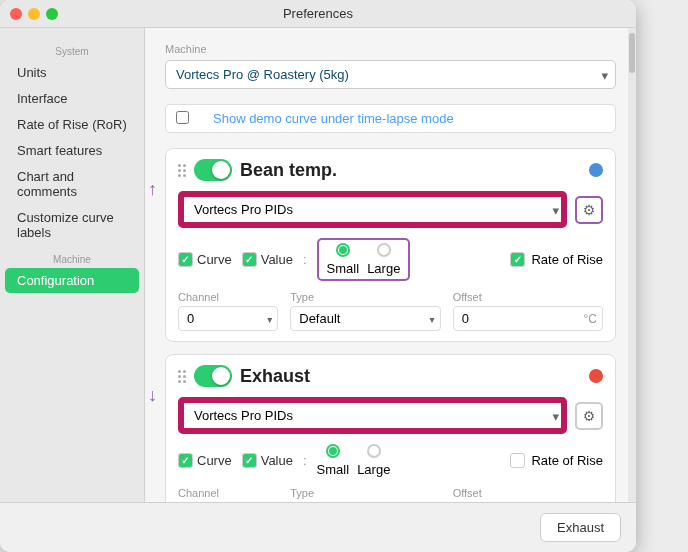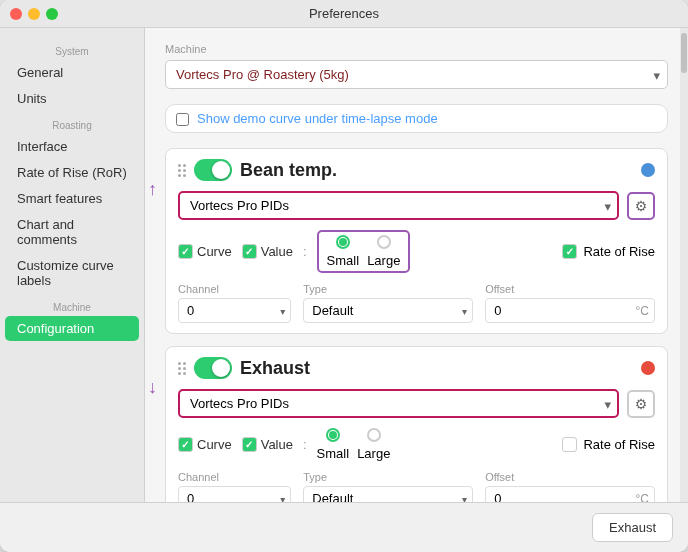--- a/index.html
+++ b/index.html
@@ -5,21 +5,21 @@
     * { box-sizing: border-box; margin: 0; padding: 0; }
     body {
       font-family: -apple-system, BlinkMacSystemFont, "Segoe UI", sans-serif;
       font-size: 13px;
       background: #ececec;
       width: 688px;
       height: 552px;
       overflow: hidden;
     }
     .window {
-      width: 688px;
+      width: 636px;
       height: 552px;
       background: #f5f5f5;
       border-radius: 10px;
       overflow: hidden;
       display: flex;
       flex-direction: column;
       box-shadow: 0 4px 20px rgba(0,0,0,0.3);
     }
     .titlebar {
       background: #e8e8e8;
@@ -101,21 +101,21 @@
     .machine-select-container {
       margin-bottom: 15px;
     }
     .select-box {
       width: 100%;
       padding: 6px 10px;
       border: 1px solid #ccc;
       border-radius: 5px;
       background: white;
       font-size: 13px;
-      color: #7f1d1d;
+      color: #0c4a6e;
       appearance: none;
       cursor: pointer;
       position: relative;
     }
     .select-wrapper {
       position: relative;
     }
     .select-wrapper::after {
       content: '▾';
       position: absolute;
@@ -123,26 +123,26 @@
       top: 50%;
       transform: translateY(-50%);
       color: #666;
       pointer-events: none;
     }
     .demo-curve-section {
       margin-bottom: 15px;
     }
     .demo-curve-row {
       display: flex;
-      align-items: flex-end;
-      gap: 8px;
+      align-items: flex-start;
+      gap: 24px;
       padding: 6px 10px;
       background: white;
       border: 1px solid #ddd;
-      border-radius: 10px;
+      border-radius: 5px;
     }
     .demo-curve-text {
       font-size: 13px;
       color: #4a9eff;
     }
     .channel-section {
       background: white;
       border: 1px solid #ddd;
       border-radius: 8px;
       margin-bottom: 12px;
@@ -212,21 +212,21 @@
       position: absolute;
       right: 8px;
       top: 50%;
       transform: translateY(-50%);
       color: #666;
       pointer-events: none;
     }
     .source-select {
       width: 100%;
       padding: 5px 10px;
-      border: 2px solid #be185d;
+      border: 6px solid #be185d;
       border-radius: 5px;
       background: white;
       font-size: 13px;
       appearance: none;
     }
     .options-row {
       display: flex;
       align-items: center;
       gap: 10px;
       margin-bottom: 10px;
@@ -419,24 +419,22 @@
       <button class="titlebar-btn btn-min"></button>
       <button class="titlebar-btn btn-max"></button>
     </div>
     <span class="titlebar-title">Preferences</span>
   </div>
 
   <div class="main-content">
 
     <div class="sidebar">
       <div class="sidebar-section-label">System</div>
-      <div class="sidebar-item">General</div>
       <div class="sidebar-item">Units</div>
 
-      <div class="sidebar-section-label">Roasting</div>
       <div class="sidebar-item">Interface</div>
       <div class="sidebar-item">Rate of Rise (RoR)</div>
       <div class="sidebar-item">Smart features</div>
       <div class="sidebar-item">Chart and comments</div>
       <div class="sidebar-item">Customize curve labels</div>
 
       <div class="sidebar-section-label">Machine</div>
       <div class="sidebar-item active">Configuration</div>
     </div>
 

